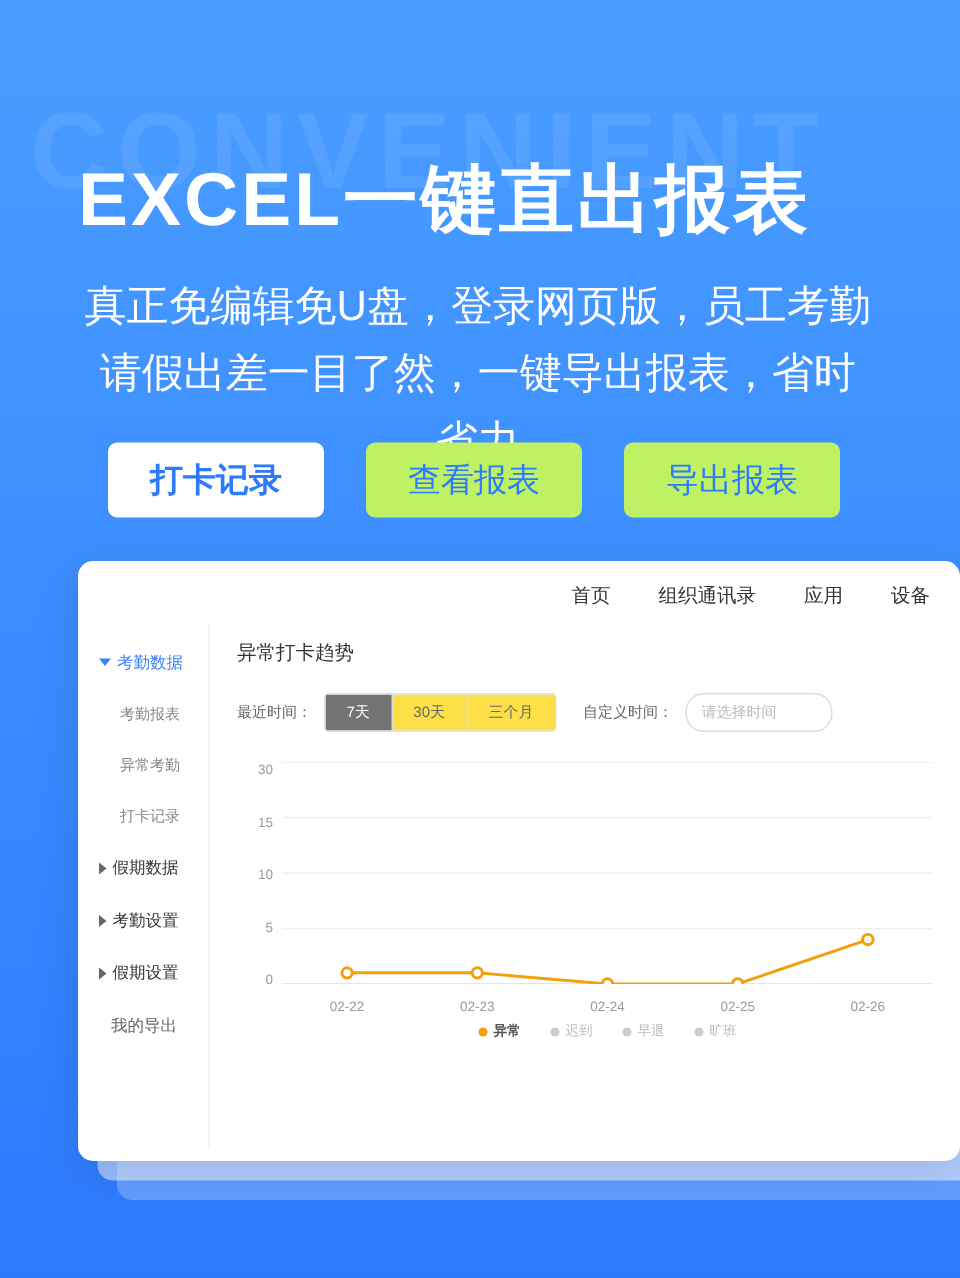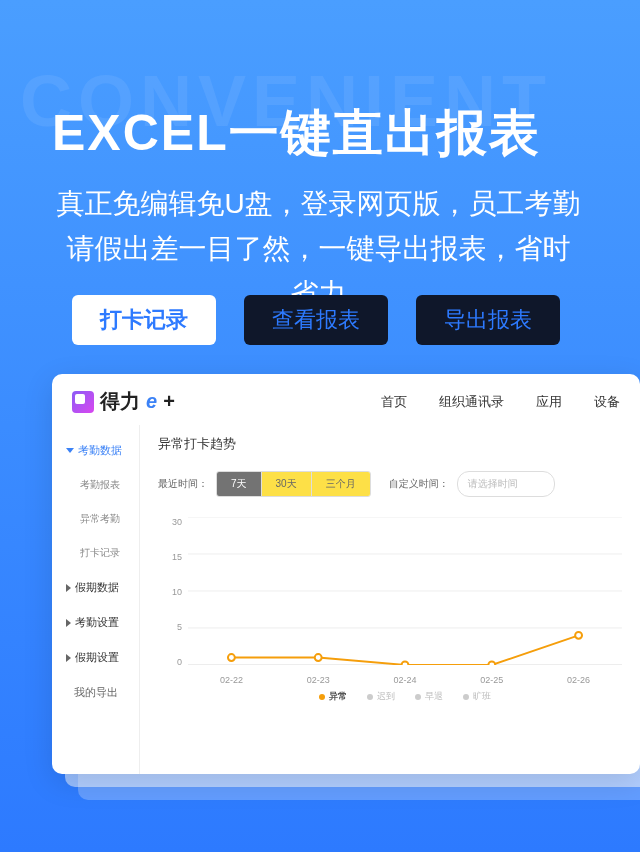--- a/index.html
+++ b/index.html
@@ -48,21 +48,21 @@
   right: 50px;
   display: flex;
   gap: 28px;
 }
 .tab {
   flex: 0 0 auto;
   padding: 10px 28px;
   border-radius: 6px;
   font-size: 22px;
   font-weight: 500;
-  background: #0f172a;
+  background: #bef264;
   color: #2d7aff;
 }
 .tab.active {
   background: #fff;
   color: #2d7aff;
   font-weight: 700;
 }
 .card-stack {
   position: absolute;
   top: 374px;
@@ -244,26 +244,20 @@
   <div class="tab">查看报表</div>
   <div class="tab">导出报表</div>
 </div>
 
 <div class="card-stack">
   <div class="card-shadow2"></div>
   <div class="card-shadow1"></div>
   <div class="card">
 
     <div class="card-header">
-      <div class="logo-wrap">
-        <span class="logo-icon"></span>
-        <span class="logo-text">得力</span>
-        <span class="logo-e">e</span>
-        <span class="logo-plus">+</span>
-      </div>
       <div class="nav">
         <span>首页</span>
         <span>组织通讯录</span>
         <span>应用</span>
         <span>设备</span>
       </div>
     </div>
 
     <div class="card-body">
       <div class="sidebar">

